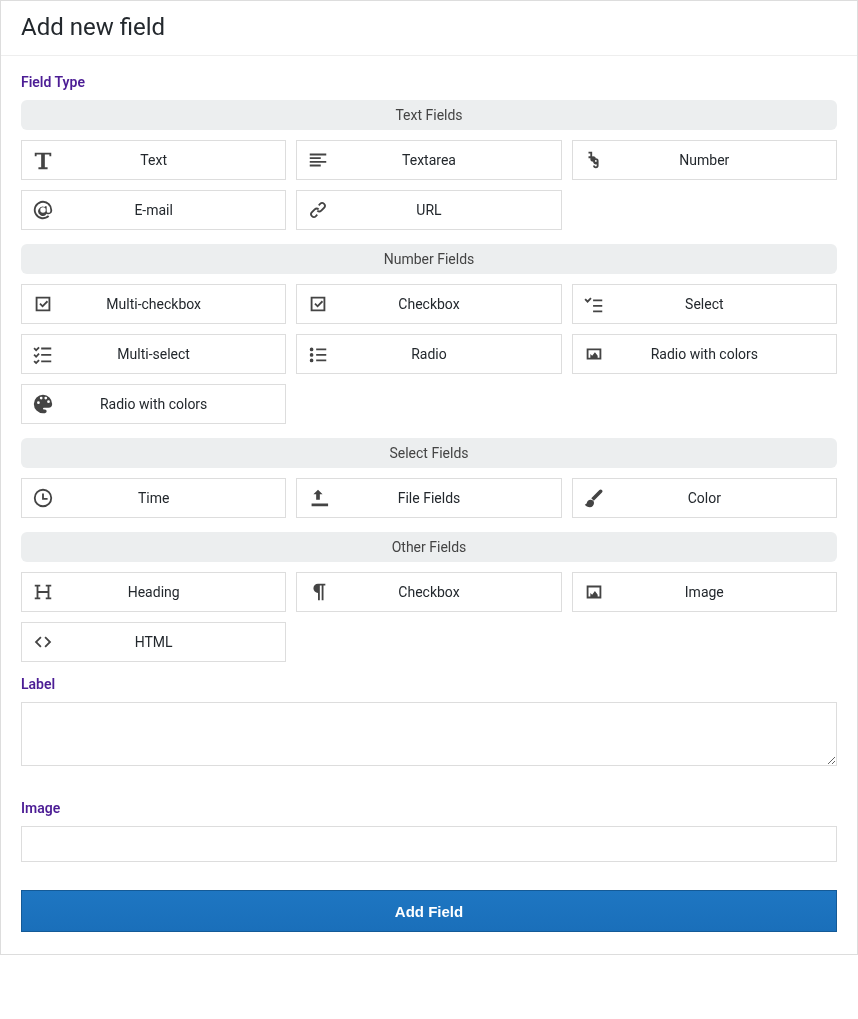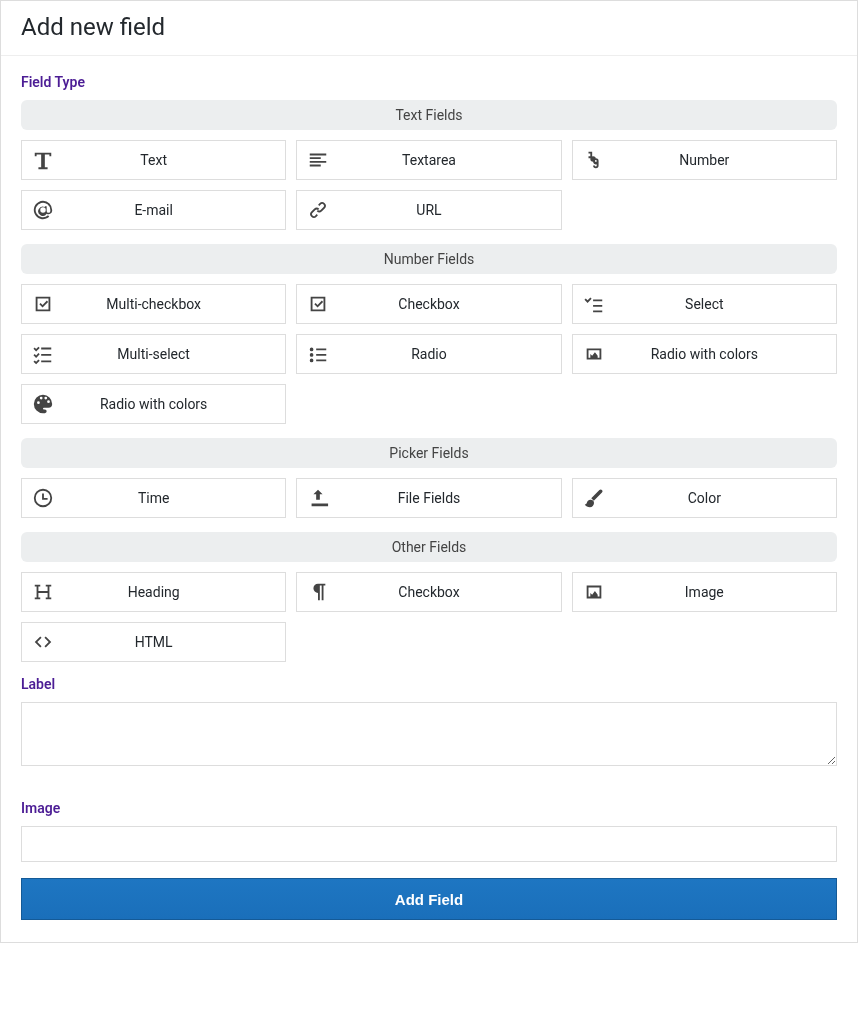--- a/index.html
+++ b/index.html
@@ -98,21 +98,21 @@
   .spacer { height: 18px; }
   .primary-btn {
     width: 100%;
     background: #1a6fba;
     background: linear-gradient(#1e76c2, #1a6fba);
     border: 1px solid #145a97;
     color: #fff;
     font-size: 15px;
     font-weight: 600;
     height: 42px;
-    margin-top: 16px;
+    margin-top: 28px;
     cursor: pointer;
   }
 </style>
 </head>
 <body>
 
 <svg width="0" height="0" style="position:absolute">
   <defs>
     <g id="font-icon">
         <path d="M3 4h18v4h-2V6h-5v14h3v2H7v-2h3V6H5v2H3z"></path>
@@ -278,21 +278,21 @@
           </div>
           <div class="tile">
             <span class="tile-icon">
               <svg viewBox="0 0 24 24">
                 <use href="#palette-icon"></use>
               </svg>
             </span>
             <span class="tile-label">Radio with colors</span>
           </div>
         </div>
-        <div class="group-header">Picker Fields</div>
+        <div class="group-header">Select Fields</div>
         <div class="tile-grid">
           <div class="tile">
             <span class="tile-icon">
               <svg viewBox="0 0 24 24">
                 <use href="#clock-icon"></use>
               </svg>
             </span>
             <span class="tile-label">Time</span>
           </div>
           <div class="tile">

